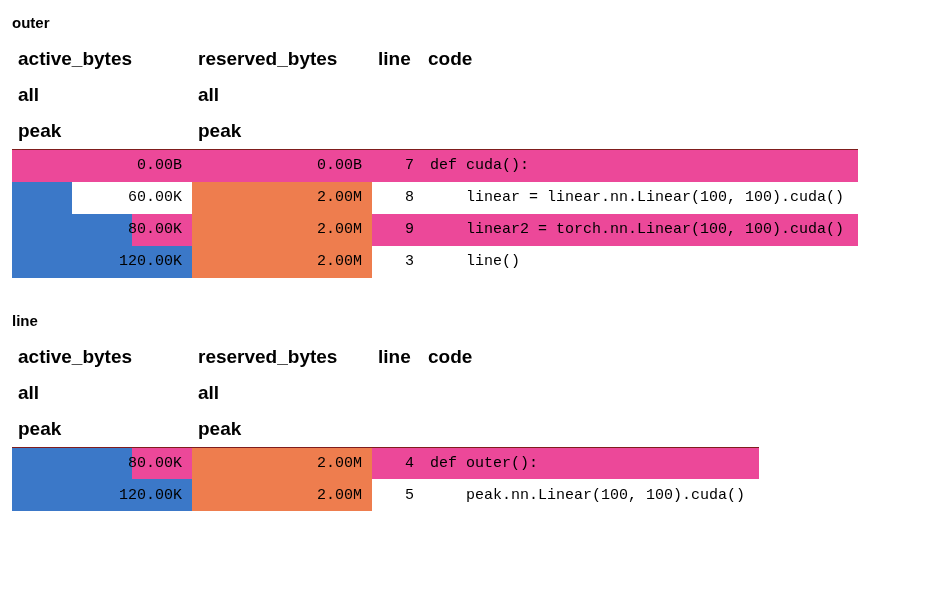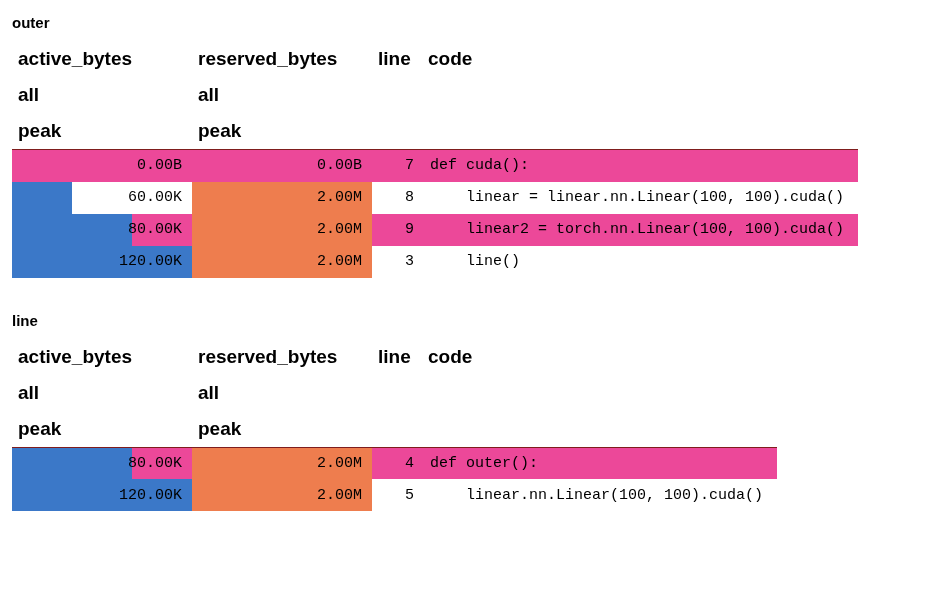--- a/index.html
+++ b/index.html
@@ -147,18 +147,18 @@
           <tr class="stripe">
             <td class="bar-cell col-active"><div class="bar-fill bar-active" style="width: 66.67%;"></div><span class="bar-text">80.00K</span></td>
             <td class="bar-cell col-reserved"><div class="bar-fill bar-reserved" style="width: 100%;"></div><span class="bar-text">2.00M</span></td>
             <td class="line-cell col-line">4</td>
             <td class="code-cell col-code">def outer():</td>
           </tr>
           <tr>
             <td class="bar-cell col-active"><div class="bar-fill bar-active" style="width: 100%;"></div><span class="bar-text">120.00K</span></td>
             <td class="bar-cell col-reserved"><div class="bar-fill bar-reserved" style="width: 100%;"></div><span class="bar-text">2.00M</span></td>
             <td class="line-cell col-line">5</td>
-            <td class="code-cell col-code">    linear.nn.Linear(100, 100).cuda()</td>
+            <td class="code-cell col-code">    peak.nn.Linear(100, 100).cuda()</td>
           </tr>
         </tbody>
       </table>
     </div>
   </div>
 
 </body></html>

